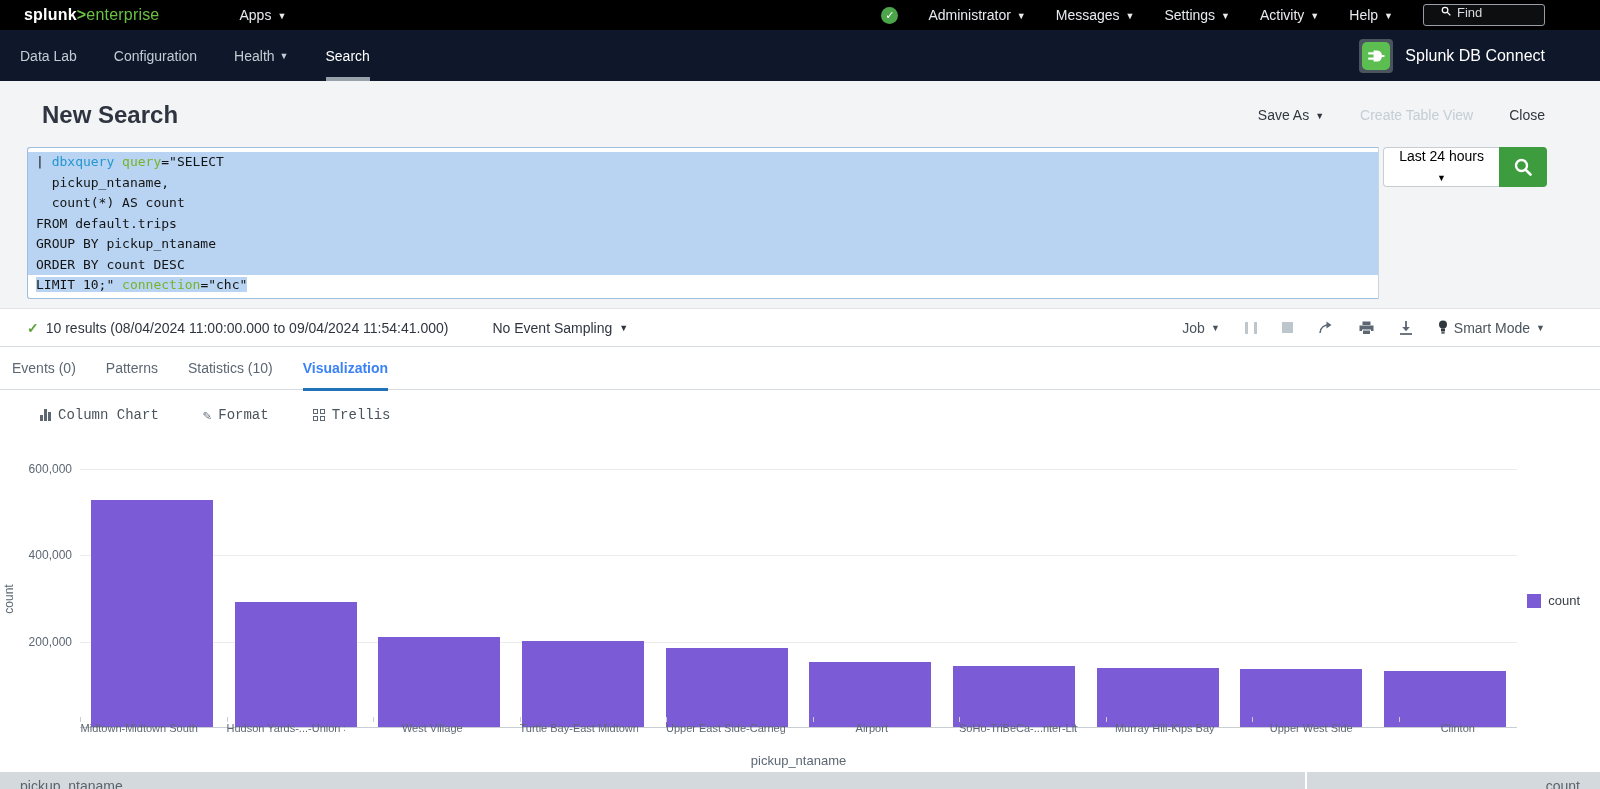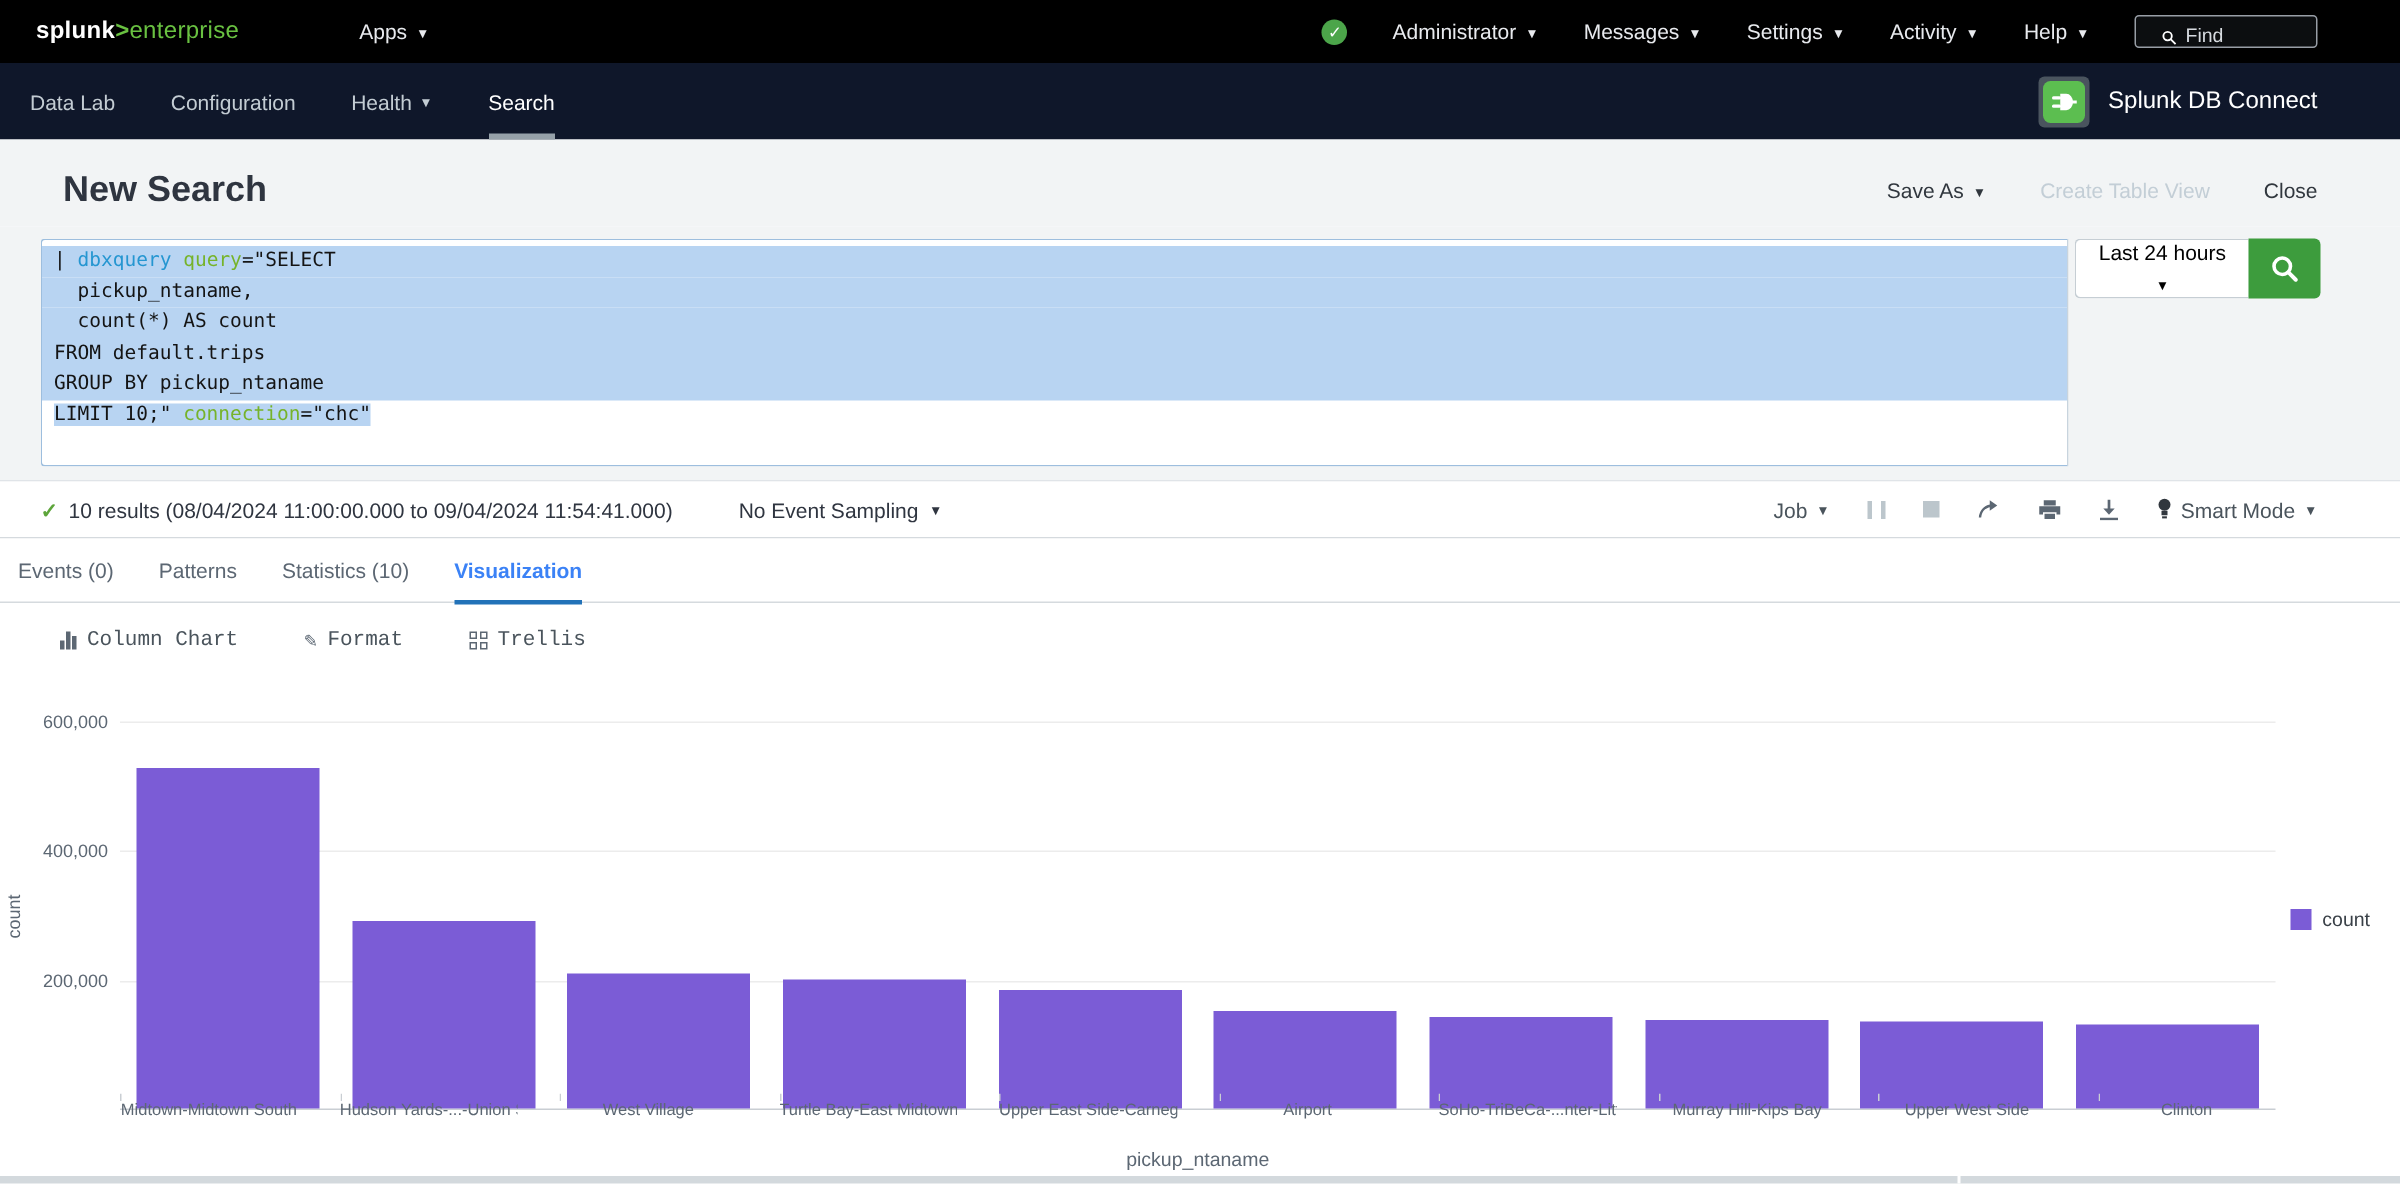--- a/index.html
+++ b/index.html
@@ -1,32 +1,32 @@
 <!DOCTYPE html>
 <html><head>
 <meta charset="utf-8">
 <style>
   * { margin:0; padding:0; box-sizing:border-box; }
   html,body { width:1600px; height:789px; overflow:hidden; background:#fff;
               font-family:"Liberation Sans", sans-serif; }
 
   
-  .topbar { height:42px; background:#000; display:flex; align-items:center;
+  .topbar { height:30px; background:#000; display:flex; align-items:center;
             padding:0 55px 0 24px; color:#e8eaee; font-size:14px; }
   .logo { font-size:16px; letter-spacing:.2px; white-space:nowrap; }
   .logo .b1 { color:#fff; font-weight:bold; }
   .logo .b2 { color:#69c141; font-weight:bold; }
   .logo .b3 { color:#69c141; }
   .apps { margin-left:80px; display:flex; align-items:center; gap:6px; cursor:pointer; }
   .topbar-right { margin-left:auto; display:flex; align-items:center; gap:30px; }
   .status-circle { width:17px; height:17px; border-radius:50%; background:#4ca54a;
                    color:#fff; font-size:11px; display:flex; align-items:center; justify-content:center; }
   .tmenu { display:flex; align-items:center; gap:6px; cursor:pointer; white-space:nowrap; }
   .vcaret { font-size:9px; line-height:1; position:relative; top:1px; }
-  .find-box { display:flex; align-items:flex-end; gap:6px; width:122px; height:22px;
+  .find-box { display:flex; align-items:flex-start; gap:6px; width:122px; height:22px;
               background:#0c0e10; border:1px solid #989ea6; border-radius:3px; padding:0 17px; }
   .find-box input { flex:1; background:transparent; border:none; outline:none;
                     color:#fff; font-size:13px; width:70px; }
   .find-box input::placeholder { color:#d7dbe0; }
 
   
   .appbar { height:51px; background:#0f172a; display:flex; align-items:center;
             padding:0 55px 0 20px; color:#c3ccd3; font-size:14px; }
   .appbar-item { height:51px; display:flex; align-items:center; gap:5px;
                  margin-right:37px; position:relative; cursor:pointer; white-space:nowrap; }
@@ -212,20 +212,21 @@
   </div>
 </div>
 
 <div class="search-area">
   <div class="query-box">
       <div class="qline sel-full"><span><span class="tok-plain">| </span><span class="tok-cmd">dbxquery</span><span class="tok-plain"> </span><span class="tok-param">query</span><span class="tok-plain">="SELECT</span></span></div>
       <div class="qline sel-full"><span><span class="tok-plain">  pickup_ntaname,</span></span></div>
       <div class="qline sel-full"><span><span class="tok-plain">  count(*) AS count</span></span></div>
       <div class="qline sel-full"><span><span class="tok-plain">FROM default.trips</span></span></div>
       <div class="qline sel-full"><span><span class="tok-plain">GROUP BY pickup_ntaname</span></span></div>
+      <div class="qline sel-full"><span><span class="tok-plain">ORDER BY count DESC</span></span></div>
       <div class="qline"><span class="sel-text"><span class="tok-plain">LIMIT 10;" </span><span class="tok-param">connection</span><span class="tok-plain">="chc"</span></span></div>
     </div>
   <div class="time-group">
     <div class="time-btn">
         <span>Last 24 hours</span>
         <span class="vcaret">▼</span>
       </div>
     <button class="search-btn">
       <svg width="20" height="20" viewBox="0 0 20 20">
           <circle cx="8.5" cy="8.5" r="5.5" fill="none" stroke="#fff" stroke-width="2.4"></circle>

